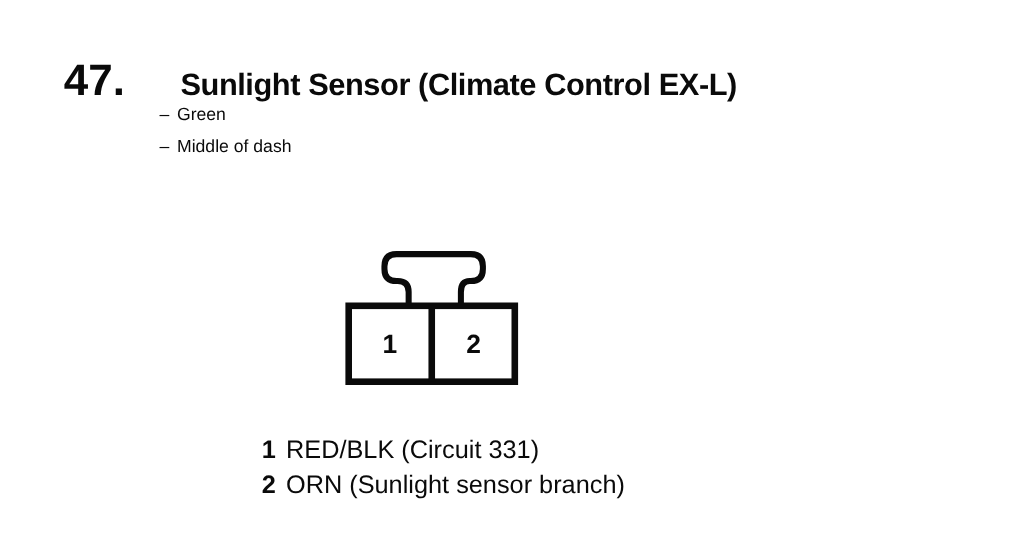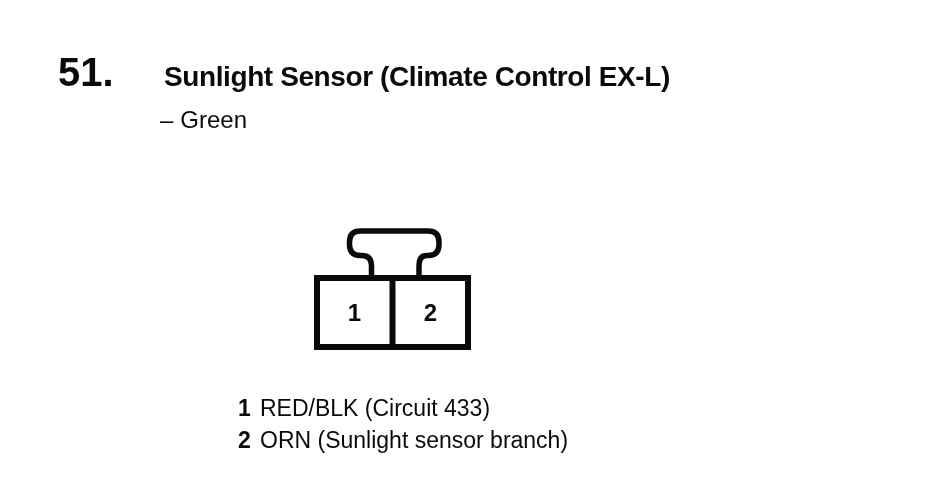--- a/index.html
+++ b/index.html
@@ -38,24 +38,24 @@
     font-size: 28px;
     line-height: 40px;
     letter-spacing: -0.4px;
   }
 
   
   .bullets {
     position: absolute;
     left: 145px;
     top: 90px;
-    margin: 15px;
+    margin: 0;
     padding: 0;
     list-style: none;
-    font-size: 24px;
+    font-size: 16px;
   }
   .bullet {
     line-height: 29px;
     white-space: nowrap;
   }
   .bullet-dash {
     display: inline-block;
     margin-right: 7px;
   }
 
@@ -95,27 +95,30 @@
     flex: 0 0 22px;
     width: 22px;
   }
 </style>
 </head>
 <body>
 
 <div>
 
   <div class="title-row">
-    <span class="item-number">51.</span>
+    <span class="item-number">47.</span>
     <h1 class="page-title">Sunlight Sensor (Climate Control EX-L)</h1>
   </div>
 
   <ul class="bullets">
     <li class="bullet">
       <span class="bullet-dash">–</span><span>Green</span>
+    </li>
+    <li class="bullet">
+      <span class="bullet-dash">–</span><span>Middle of dash</span>
     </li>
   </ul>
 
   <svg class="connector-svg" viewBox="300 222 190 134" xmlns="http://www.w3.org/2000/svg">
 
     <path class="stroke" d="M 371.5 279
              L 371.5 265.5
              Q 371.5 255.5 361.5 255.5
              L 360.5 255.5
              Q 349.5 255.5 349.5 244.5
@@ -133,21 +136,21 @@
 
     <line class="stroke" x1="392.5" y1="278" x2="392.5" y2="347" stroke-width="6"></line>
 
     <text class="cavity-label" x="354.5" y="321">1</text>
     <text class="cavity-label" x="430.5" y="321">2</text>
   </svg>
 
   <div class="legend">
     <div class="legend-row">
       <span class="legend-pin">1</span>
-      <span class="legend-desc">RED/BLK (Circuit 433)</span>
+      <span class="legend-desc">RED/BLK (Circuit 331)</span>
     </div>
     <div class="legend-row">
       <span class="legend-pin">2</span>
       <span class="legend-desc">ORN (Sunlight sensor branch)</span>
     </div>
   </div>
 
 </div>
 
 </body></html>

